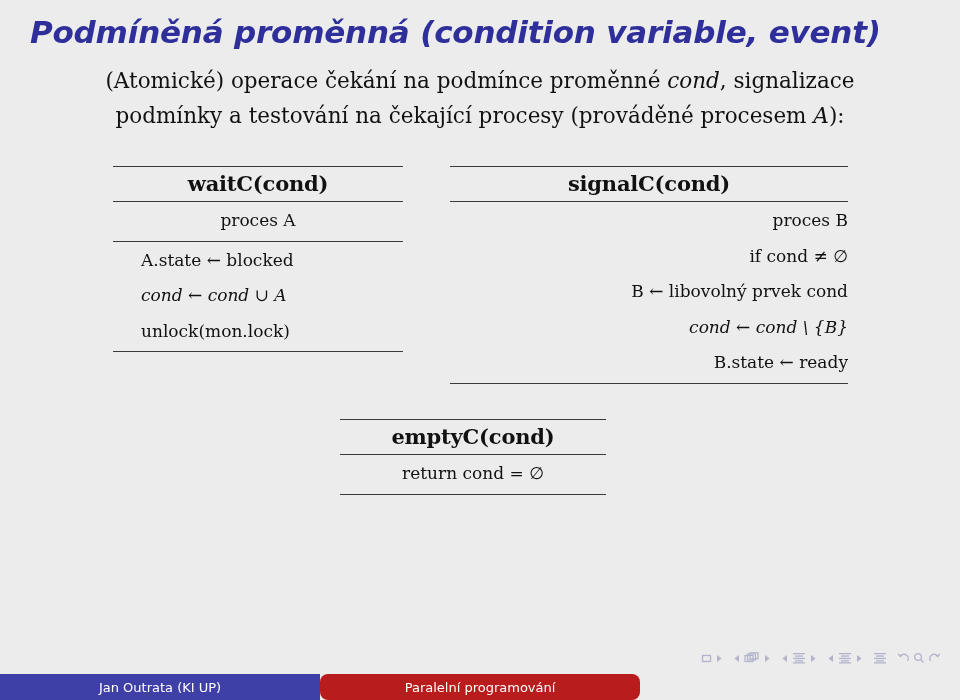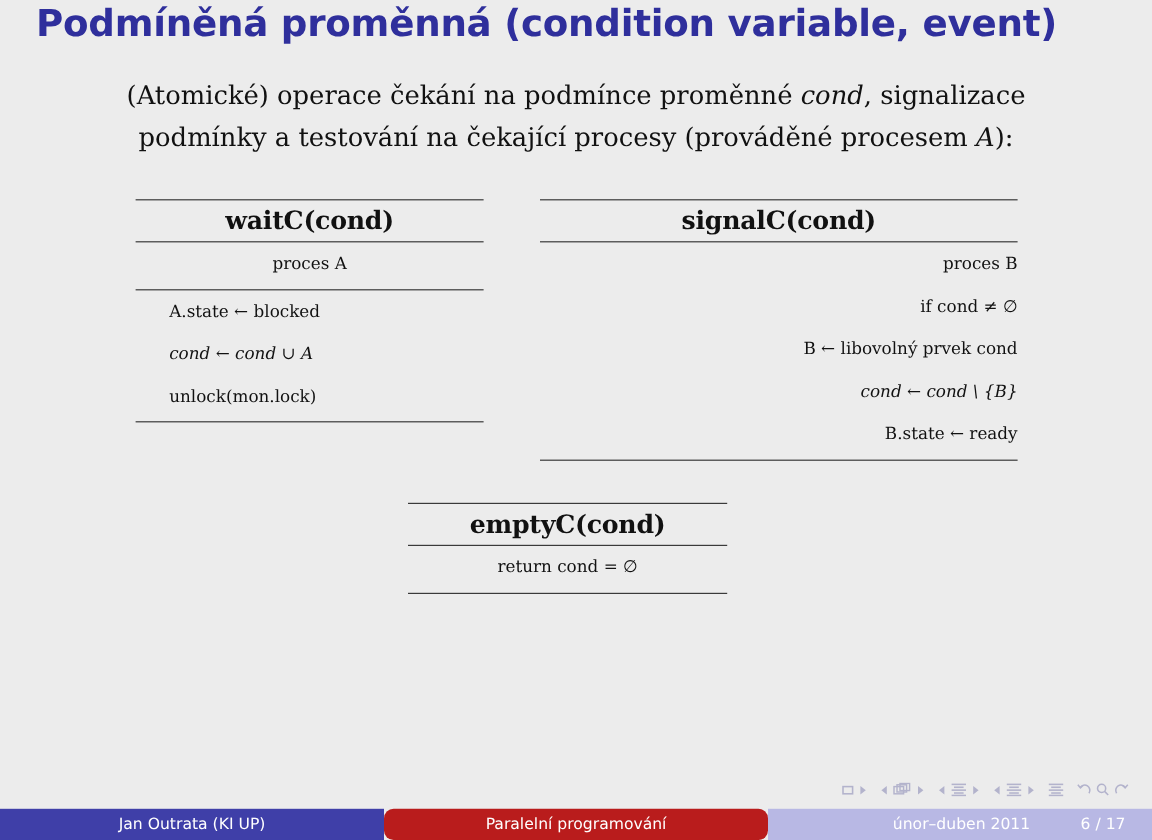--- a/index.html
+++ b/index.html
@@ -17,27 +17,28 @@
   .slide {
     position: relative;
     width: 960px;
     height: 700px;
   }
 
   
   .slide-title {
     position: absolute;
     left: 30px;
-    top: 2px;
+    top: 14px;
     font-family: "DejaVu Sans", sans-serif;
     font-size: 31px;
     font-weight: bold;
     color: #2f2f9c;
     letter-spacing: -0.2px;
     white-space: nowrap;
+    font-style: italic;
   }
 
   
   .intro {
     position: absolute;
     left: 30px;
     top: 63px;
     width: 900px;
     font-family: "DejaVu Serif", serif;
     font-size: 21.5px;
@@ -60,21 +61,21 @@
   }
   .rule.thin { border-top-width: 1.2px; }
   .thead {
     text-align: center;
     font-weight: bold;
     font-size: 21px;
     padding: 4px 0 5px 0;
     letter-spacing: -0.2px;
   }
   .trow {
-    font-size: 14px;
+    font-size: 17px;
     line-height: 35.5px;
     white-space: nowrap;
   }
   .body-block { padding-top: 1px; padding-bottom: 2px; }
   .it { font-style: italic; }
   .ind1 { display: inline-block; width: 26px; }
 
   
   #table-waitc {
     left: 113px;
@@ -319,19 +320,15 @@
           <path d="M2.5 9 A4.2 4.2 0 1 1 9.8 4.2" fill="none" stroke="#b3b3cc" stroke-width="1.3"></path>
           <path d="M11.8 2 L9.6 4.6 L7.4 2.4" fill="none" stroke="#b3b3cc" stroke-width="1.3"></path>
         </svg>
       </span>
     </div>
   </div>
 
   <div class="footline">
     <div class="foot-seg foot-author">Jan Outrata  (KI UP)</div>
     <div class="foot-seg foot-title">Paralelní programování</div>
-    <div class="foot-seg foot-date">
-      <span class="d">únor–duben 2011</span>
-      <span class="p">6 / 17</span>
-    </div>
   </div>
 
 </div>
 
 </body></html>

